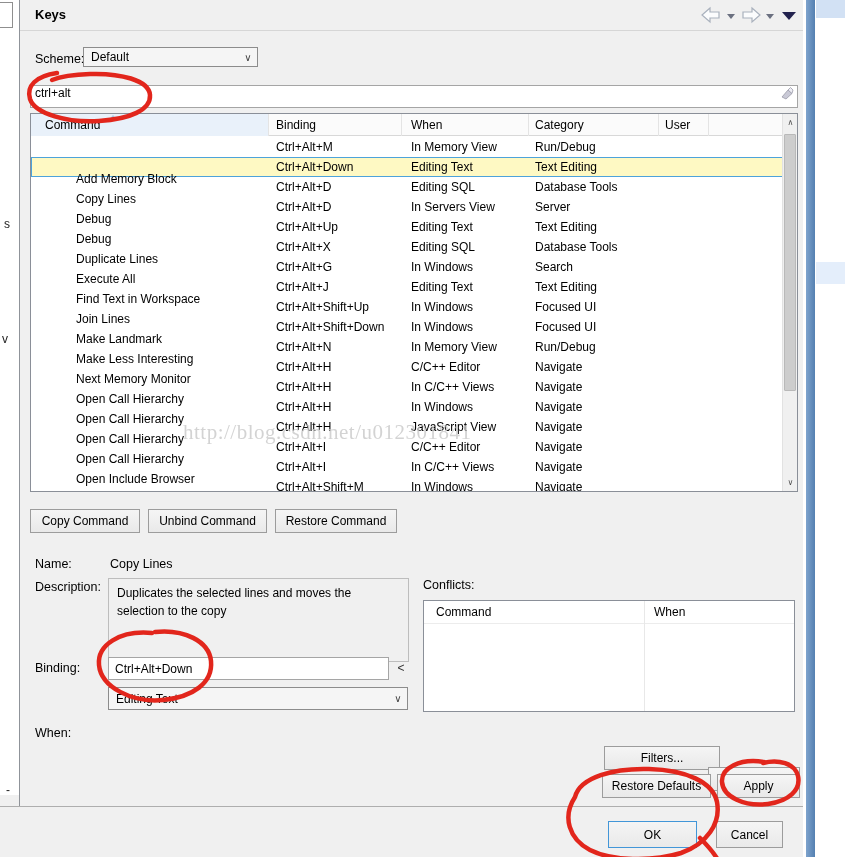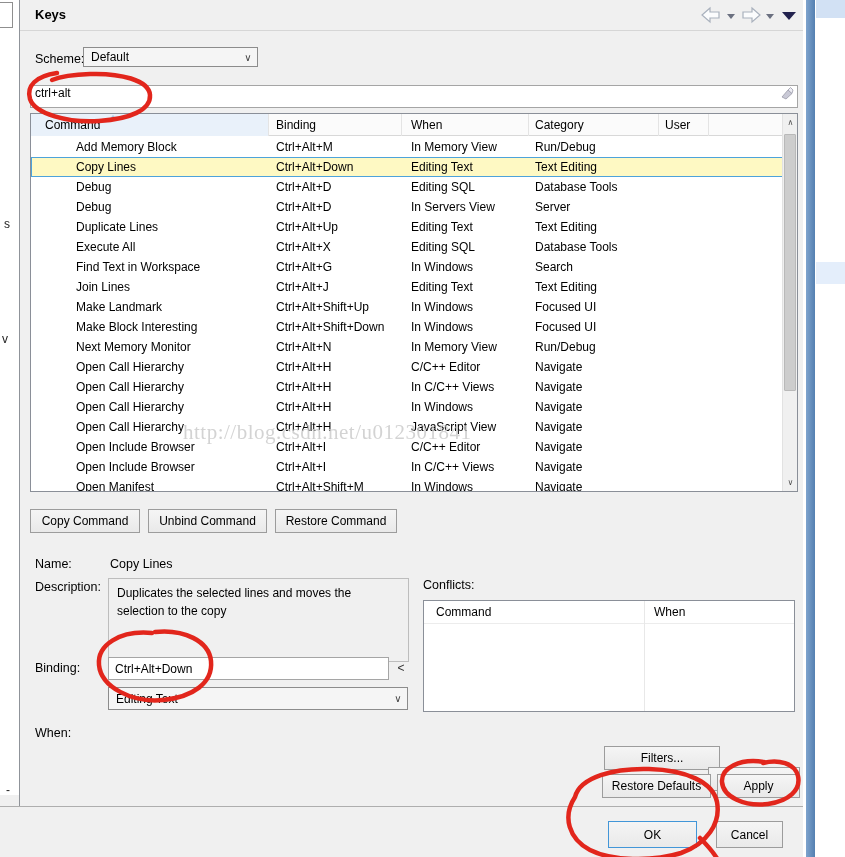--- a/index.html
+++ b/index.html
@@ -32,21 +32,21 @@
   
   .ktable { position: absolute; left: 30px; top: 113px; width: 768px; height: 379px; background: #fff; border: 1px solid #8a8f98; overflow: hidden; }
   .khead { position: absolute; left: 0; top: 0; right: 15px; height: 22px; display: flex; background: #fbfbfb; border-bottom: 1px solid #d8d8d8; }
   .hcell { height: 22px; line-height: 22px; font-size: 12px; border-right: 1px solid #e4e4e4; overflow: hidden; white-space: nowrap; position: relative; }
   .hcell.sorted { background: #e9f1fa; }
   .sort-arrow { position: absolute; left: 78px; top: 1px; width: 0; height: 0; border-left: 4px solid transparent; border-right: 4px solid transparent; border-bottom: 5px solid #a6c6e2; }
   .kbody { position: absolute; left: 0; top: 23px; right: 15px; bottom: 0; overflow: hidden; }
   .trow { width: 753px; height: 20px; white-space: nowrap; }
   .trow.selected { background: #fef9c3; box-shadow: inset 0 0 0 1px #4da3da; }
   .cell { display: inline-block; vertical-align: top; height: 20px; line-height: 20px; font-size: 12px; overflow: hidden; white-space: nowrap; }
-  .col-command { width: 238px; padding-left: 45px; }
+  .col-command { width: 238px; padding-left: 45px; margin-top: 32px; }
   .hc-command { width: 238px; padding-left: 14px; }
   .col-binding, .hc-binding { width: 133px; padding-left: 7px; }
   .col-when, .hc-when { width: 127px; padding-left: 9px; }
   .col-category, .hc-category { width: 130px; padding-left: 6px; }
   .col-user, .hc-user { width: 50px; padding-left: 6px; }
   .hc-fill { flex: 1; border-right: none; }
 
   .vscroll { position: absolute; right: 0; top: 0; width: 15px; height: 377px; background: #f0f0f0; border-left: 1px solid #e2e2e2; }
   .vs-btn { position: absolute; left: 0; width: 15px; height: 17px; font-size: 8px; color: #505050; text-align: center; line-height: 17px; }
   .vs-thumb { position: absolute; left: 1px; top: 20px; width: 12px; height: 257px; background: #cdcdcd; border: 1px solid #b9b9b9; border-radius: 1px; }
@@ -151,21 +151,21 @@
     <div class="kbody">
         <div class="trow"><span class="cell col-command">Add Memory Block</span><span class="cell col-binding">Ctrl+Alt+M</span><span class="cell col-when">In Memory View</span><span class="cell col-category">Run/Debug</span><span class="cell col-user"></span></div>
         <div class="trow selected"><span class="cell col-command">Copy Lines</span><span class="cell col-binding">Ctrl+Alt+Down</span><span class="cell col-when">Editing Text</span><span class="cell col-category">Text Editing</span><span class="cell col-user"></span></div>
         <div class="trow"><span class="cell col-command">Debug</span><span class="cell col-binding">Ctrl+Alt+D</span><span class="cell col-when">Editing SQL</span><span class="cell col-category">Database Tools</span><span class="cell col-user"></span></div>
         <div class="trow"><span class="cell col-command">Debug</span><span class="cell col-binding">Ctrl+Alt+D</span><span class="cell col-when">In Servers View</span><span class="cell col-category">Server</span><span class="cell col-user"></span></div>
         <div class="trow"><span class="cell col-command">Duplicate Lines</span><span class="cell col-binding">Ctrl+Alt+Up</span><span class="cell col-when">Editing Text</span><span class="cell col-category">Text Editing</span><span class="cell col-user"></span></div>
         <div class="trow"><span class="cell col-command">Execute All</span><span class="cell col-binding">Ctrl+Alt+X</span><span class="cell col-when">Editing SQL</span><span class="cell col-category">Database Tools</span><span class="cell col-user"></span></div>
         <div class="trow"><span class="cell col-command">Find Text in Workspace</span><span class="cell col-binding">Ctrl+Alt+G</span><span class="cell col-when">In Windows</span><span class="cell col-category">Search</span><span class="cell col-user"></span></div>
         <div class="trow"><span class="cell col-command">Join Lines</span><span class="cell col-binding">Ctrl+Alt+J</span><span class="cell col-when">Editing Text</span><span class="cell col-category">Text Editing</span><span class="cell col-user"></span></div>
         <div class="trow"><span class="cell col-command">Make Landmark</span><span class="cell col-binding">Ctrl+Alt+Shift+Up</span><span class="cell col-when">In Windows</span><span class="cell col-category">Focused UI</span><span class="cell col-user"></span></div>
-        <div class="trow"><span class="cell col-command">Make Block Interesting</span><span class="cell col-binding">Ctrl+Alt+Shift+Down</span><span class="cell col-when">In Windows</span><span class="cell col-category">Focused UI</span><span class="cell col-user"></span></div>
+        <div class="trow"><span class="cell col-command">Make Less Interesting</span><span class="cell col-binding">Ctrl+Alt+Shift+Down</span><span class="cell col-when">In Windows</span><span class="cell col-category">Focused UI</span><span class="cell col-user"></span></div>
         <div class="trow"><span class="cell col-command">Next Memory Monitor</span><span class="cell col-binding">Ctrl+Alt+N</span><span class="cell col-when">In Memory View</span><span class="cell col-category">Run/Debug</span><span class="cell col-user"></span></div>
         <div class="trow"><span class="cell col-command">Open Call Hierarchy</span><span class="cell col-binding">Ctrl+Alt+H</span><span class="cell col-when">C/C++ Editor</span><span class="cell col-category">Navigate</span><span class="cell col-user"></span></div>
         <div class="trow"><span class="cell col-command">Open Call Hierarchy</span><span class="cell col-binding">Ctrl+Alt+H</span><span class="cell col-when">In C/C++ Views</span><span class="cell col-category">Navigate</span><span class="cell col-user"></span></div>
         <div class="trow"><span class="cell col-command">Open Call Hierarchy</span><span class="cell col-binding">Ctrl+Alt+H</span><span class="cell col-when">In Windows</span><span class="cell col-category">Navigate</span><span class="cell col-user"></span></div>
         <div class="trow"><span class="cell col-command">Open Call Hierarchy</span><span class="cell col-binding">Ctrl+Alt+H</span><span class="cell col-when">JavaScript View</span><span class="cell col-category">Navigate</span><span class="cell col-user"></span></div>
         <div class="trow"><span class="cell col-command">Open Include Browser</span><span class="cell col-binding">Ctrl+Alt+I</span><span class="cell col-when">C/C++ Editor</span><span class="cell col-category">Navigate</span><span class="cell col-user"></span></div>
         <div class="trow"><span class="cell col-command">Open Include Browser</span><span class="cell col-binding">Ctrl+Alt+I</span><span class="cell col-when">In C/C++ Views</span><span class="cell col-category">Navigate</span><span class="cell col-user"></span></div>
         <div class="trow"><span class="cell col-command">Open Manifest</span><span class="cell col-binding">Ctrl+Alt+Shift+M</span><span class="cell col-when">In Windows</span><span class="cell col-category">Navigate</span><span class="cell col-user"></span></div>
       </div>
     <div class="vscroll">

